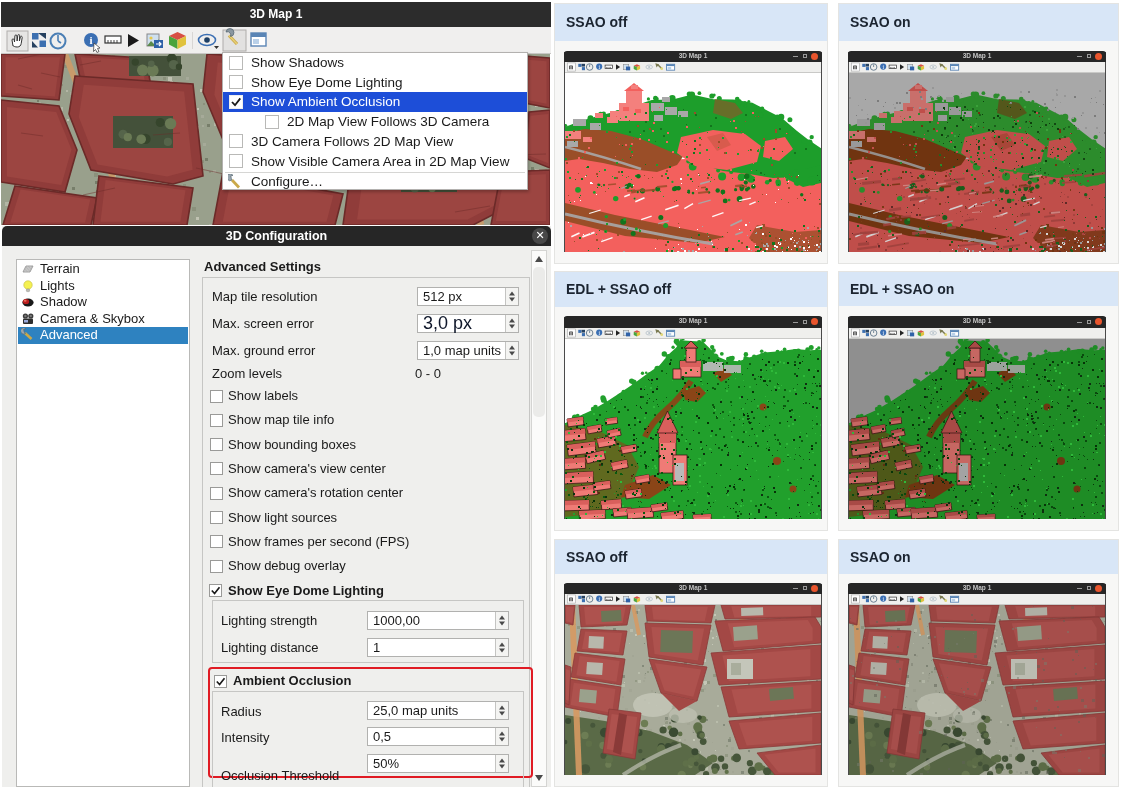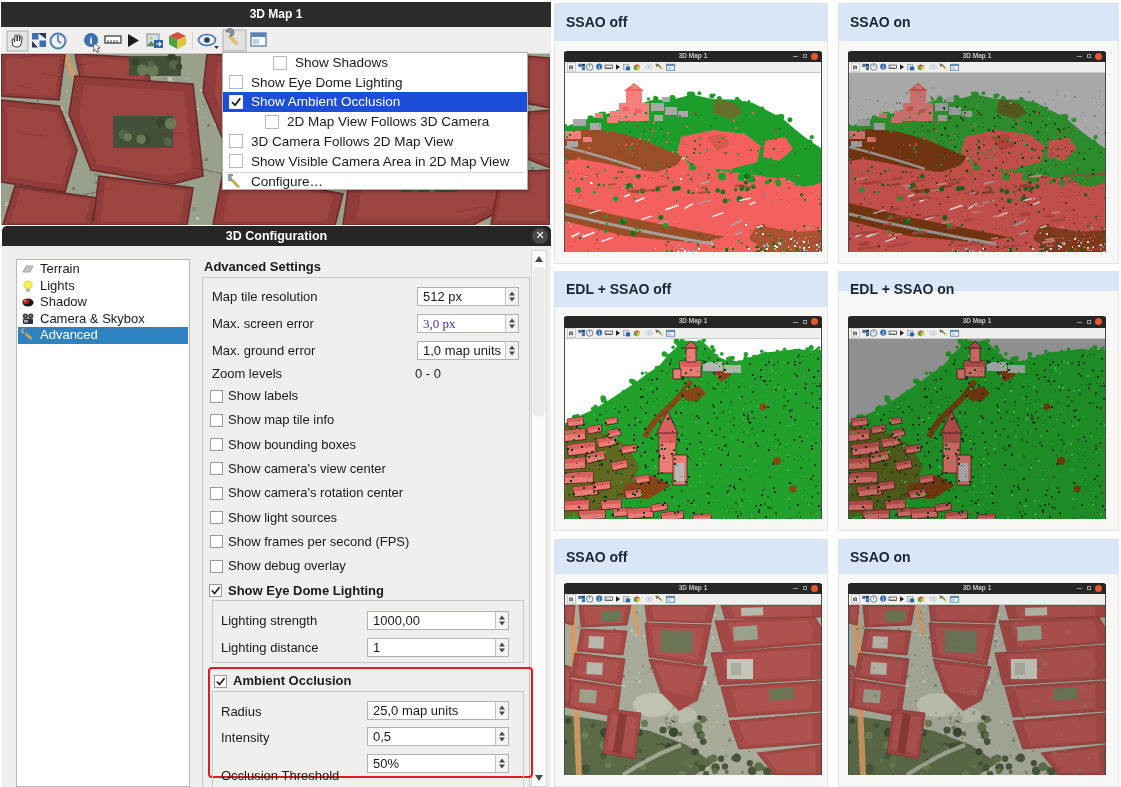--- a/index.html
+++ b/index.html
@@ -162,21 +162,21 @@
           <line x1="312" y1="46" x2="334" y2="52" stroke="#6b2a28" stroke-width="1.2" opacity="0.45"></line>
           <line x1="361" y1="131" x2="386" y2="127" stroke="#6b2a28" stroke-width="1.2" opacity="0.45"></line>
           <line x1="510" y1="101" x2="545" y2="100" stroke="#6b2a28" stroke-width="1.2" opacity="0.45"></line>
           <line x1="17" y1="5" x2="55" y2="-3" stroke="#6b2a28" stroke-width="1.2" opacity="0.45"></line>
           <line x1="333" y1="33" x2="356" y2="33" stroke="#6b2a28" stroke-width="1.2" opacity="0.45"></line>
           <line x1="82" y1="141" x2="114" y2="134" stroke="#6b2a28" stroke-width="1.2" opacity="0.45"></line>
         </svg>
       </div>
     </div>
     <div class="abs" style="left:222px;top:52px;width:306px;height:138px;background:#fff;border:1px solid #b3b1af;box-shadow:1px 2px 3px rgba(0,0,0,0.25)">
-      <div class="abs" style="left:0;top:0px;width:312px;height:19.7px;margin-left:44px;">
+      <div class="abs" style="left:0;top:0px;width:312px;height:19.7px;">
         <div style="position:absolute;left:6px;top:2.5px;width:14px;height:14px;background:#fff;border:1px solid #b9b9b7;box-sizing:border-box"></div>
         <div class="abs" style="left:28px;top:0;line-height:19.7px;font-size:13.5px;color:#1a1a1a;white-space:nowrap">Show Shadows</div>
       </div>
       <div class="abs" style="left:0;top:19.7px;width:304px;height:19.7px;">
         <div style="position:absolute;left:6px;top:2.5px;width:14px;height:14px;background:#fff;border:1px solid #b9b9b7;box-sizing:border-box"></div>
         <div class="abs" style="left:28px;top:0;line-height:19.7px;font-size:13.5px;color:#1a1a1a;white-space:nowrap">Show Eye Dome Lighting</div>
       </div>
       <div class="abs" style="left:0;top:39.4px;width:304px;height:19.7px;background:#1d4ed8;">
         <div style="position:absolute;left:6px;top:2.5px;width:14px;height:14px;background:#fff;border:1px solid #eee;box-sizing:border-box">
           <svg width="14" height="14" viewBox="0 0 14 14" style="position:absolute;left:-1px;top:-1px">
@@ -269,21 +269,21 @@
 <div style="position:absolute;left:5px;top:0;line-height:17px;font-size:13px;color:#1a1a1a;font-family:'Liberation Sans',sans-serif;white-space:nowrap">512 px</div>
 <div style="position:absolute;right:0;top:0;bottom:0;width:13px;background:#f4f4f2;border-left:1px solid #c4c4c2">
 <svg width="12" height="17" viewBox="0 0 12 16">
             <path d="M6 3 L9 7 L3 7 Z" fill="#4a4a4a"></path>
             <path d="M6 13 L9 9 L3 9 Z" fill="#4a4a4a"></path>
           </svg>
 </div>
       </div>
       <div style="position:absolute;left:210px;top:90px;font-size:13px;color:#1a1a1a;font-weight:normal;font-family:'Liberation Sans',sans-serif;white-space:nowrap;">Max. screen error</div>
       <div style="position:absolute;left:415px;top:88px;width:102px;height:19px;background:#fff;border:1px solid #b1b1af;box-sizing:border-box">
-<div style="position:absolute;left:5px;top:0;line-height:17px;font-size:13px;color:#4c1d95;font-family:Liberation Serif, serif;white-space:nowrap">3,0 px</div>
+<div style="position:absolute;left:5px;top:0;line-height:17px;font-size:18px;color:#0f172a;font-family:Liberation Sans, sans-serif;white-space:nowrap">3,0 px</div>
 <div style="position:absolute;right:0;top:0;bottom:0;width:13px;background:#f4f4f2;border-left:1px solid #c4c4c2">
 <svg width="12" height="17" viewBox="0 0 12 16">
             <path d="M6 3 L9 7 L3 7 Z" fill="#4a4a4a"></path>
             <path d="M6 13 L9 9 L3 9 Z" fill="#4a4a4a"></path>
           </svg>
 </div>
       </div>
       <div style="position:absolute;left:210px;top:117px;font-size:13px;color:#1a1a1a;font-weight:normal;font-family:'Liberation Sans',sans-serif;white-space:nowrap;">Max. ground error</div>
       <div style="position:absolute;left:415px;top:115px;width:102px;height:19px;background:#fff;border:1px solid #b1b1af;box-sizing:border-box">
 <div style="position:absolute;left:5px;top:0;line-height:17px;font-size:13px;color:#1a1a1a;font-family:'Liberation Sans',sans-serif;white-space:nowrap">1,0 map units</div>
@@ -1152,21 +1152,21 @@
           <circle cx="182.0" cy="22.0" r="4.0" fill="#21a02c"></circle>
           <circle cx="166.0" cy="20.0" r="3.0" fill="#21a02c"></circle>
           <path d="M53 90h2v2h-2zM166 66h1v1h-1zM186 107h1v1h-1zM163 114h1v1h-1zM165 82h1v1h-1zM125 30h2v2h-2zM137 21h1v1h-1zM138 15h1v1h-1zM77 57h2v2h-2zM128 160h2v2h-2zM184 96h1v1h-1zM100 144h1v1h-1zM59 67h2v2h-2zM121 100h1v1h-1zM222 61h2v2h-2zM189 95h1v1h-1zM228 152h1v1h-1zM247 158h1v1h-1zM160 49h1v1h-1zM202 157h2v2h-2zM168 78h2v2h-2zM131 53h1v1h-1zM251 46h2v2h-2zM240 63h2v2h-2zM142 153h2v2h-2zM25 167h1v1h-1zM82 55h1v1h-1zM247 165h1v1h-1zM233 15h2v2h-2zM140 22h2v2h-2zM147 65h2v2h-2zM195 40h1v1h-1zM138 21h2v2h-2zM168 85h2v2h-2zM162 167h1v1h-1zM232 17h2v2h-2zM222 116h2v2h-2zM178 92h2v2h-2zM173 47h2v2h-2zM172 179h2v2h-2zM93 67h1v1h-1zM204 41h2v2h-2zM220 108h1v1h-1zM48 105h2v2h-2zM132 32h1v1h-1zM204 86h1v1h-1zM92 90h1v1h-1zM226 144h1v1h-1zM109 141h2v2h-2zM242 163h1v1h-1zM170 163h2v2h-2zM84 41h1v1h-1zM136 174h2v2h-2zM37 145h1v1h-1zM153 108h2v2h-2zM24 105h1v1h-1zM98 62h1v1h-1zM138 23h2v2h-2zM149 49h2v2h-2zM184 24h2v2h-2zM66 125h2v2h-2zM201 45h1v1h-1zM122 117h2v2h-2zM123 47h2v2h-2zM52 170h2v2h-2zM89 75h2v2h-2zM87 99h2v2h-2zM148 73h2v2h-2zM116 95h2v2h-2zM38 157h2v2h-2zM240 51h1v1h-1zM186 62h1v1h-1zM250 146h2v2h-2zM20 159h2v2h-2zM146 147h2v2h-2zM204 108h1v1h-1zM157 72h2v2h-2zM157 24h2v2h-2zM165 62h2v2h-2zM253 142h1v1h-1zM116 55h2v2h-2zM230 115h1v1h-1zM23 155h1v1h-1zM219 66h2v2h-2zM208 63h1v1h-1zM234 108h1v1h-1zM111 51h1v1h-1zM93 108h1v1h-1zM110 75h2v2h-2zM158 97h2v2h-2zM94 82h2v2h-2zM172 126h1v1h-1zM209 95h2v2h-2zM201 109h1v1h-1zM212 44h2v2h-2zM231 147h1v1h-1zM8 100h2v2h-2zM92 65h1v1h-1zM149 69h1v1h-1zM251 52h1v1h-1zM7 137h2v2h-2zM135 20h1v1h-1zM183 82h2v2h-2zM104 78h2v2h-2zM91 40h1v1h-1zM100 169h1v1h-1zM160 42h2v2h-2zM247 81h1v1h-1zM154 27h1v1h-1zM135 41h2v2h-2zM55 154h2v2h-2zM229 120h1v1h-1zM193 37h1v1h-1zM236 139h1v1h-1zM229 34h2v2h-2zM211 75h1v1h-1zM88 62h1v1h-1zM180 64h1v1h-1zM116 8h2v2h-2zM122 148h1v1h-1zM210 173h1v1h-1zM246 53h2v2h-2zM120 33h2v2h-2zM212 22h2v2h-2zM157 24h1v1h-1zM210 173h2v2h-2zM148 67h2v2h-2zM96 109h2v2h-2zM189 39h2v2h-2zM106 142h1v1h-1zM104 151h1v1h-1zM199 164h2v2h-2zM116 87h2v2h-2zM112 126h1v1h-1zM163 76h1v1h-1zM210 100h1v1h-1zM176 160h2v2h-2zM241 94h1v1h-1zM52 155h2v2h-2zM148 22h2v2h-2zM169 149h2v2h-2zM121 11h1v1h-1zM41 72h1v1h-1zM117 151h1v1h-1zM86 108h1v1h-1zM36 125h2v2h-2zM214 103h1v1h-1zM80 128h2v2h-2zM212 100h2v2h-2zM56 115h2v2h-2zM96 133h2v2h-2zM154 89h2v2h-2zM129 45h1v1h-1zM101 58h1v1h-1zM163 48h1v1h-1zM249 125h2v2h-2zM150 95h2v2h-2zM228 49h1v1h-1zM62 70h2v2h-2zM122 161h2v2h-2zM178 150h2v2h-2zM13 81h1v1h-1zM67 154h2v2h-2zM197 150h2v2h-2zM30 116h2v2h-2zM86 44h1v1h-1zM115 21h1v1h-1zM177 35h1v1h-1zM218 122h1v1h-1zM190 166h2v2h-2zM65 147h1v1h-1zM99 150h2v2h-2zM134 93h1v1h-1zM143 18h2v2h-2zM224 169h1v1h-1zM32 92h1v1h-1zM11 124h1v1h-1zM161 23h2v2h-2zM208 25h2v2h-2zM226 70h2v2h-2zM126 31h1v1h-1zM113 166h2v2h-2zM247 136h2v2h-2zM192 97h1v1h-1zM94 98h1v1h-1zM204 137h2v2h-2zM236 101h2v2h-2zM82 61h1v1h-1zM188 78h2v2h-2zM206 51h1v1h-1zM138 126h1v1h-1zM156 110h2v2h-2zM81 63h2v2h-2zM95 81h1v1h-1zM218 57h2v2h-2zM160 105h2v2h-2zM245 15h1v1h-1zM75 67h1v1h-1zM235 128h2v2h-2zM0 133h2v2h-2zM186 89h2v2h-2zM24 138h1v1h-1zM239 151h1v1h-1zM1 102h2v2h-2zM163 46h1v1h-1zM176 69h1v1h-1zM130 61h2v2h-2zM112 95h1v1h-1zM136 109h2v2h-2zM247 89h1v1h-1zM121 166h1v1h-1zM23 117h2v2h-2zM175 174h2v2h-2zM43 103h1v1h-1zM238 120h1v1h-1zM255 170h2v2h-2zM69 174h1v1h-1zM212 111h1v1h-1zM45 98h2v2h-2zM252 153h2v2h-2zM78 173h2v2h-2zM116 53h1v1h-1zM5 89h2v2h-2zM201 31h1v1h-1zM117 37h2v2h-2zM191 45h1v1h-1zM81 89h1v1h-1zM247 44h1v1h-1zM3 155h2v2h-2zM152 20h2v2h-2zM254 166h1v1h-1zM151 134h1v1h-1zM106 66h2v2h-2zM118 61h1v1h-1zM194 84h1v1h-1zM49 68h2v2h-2zM229 22h2v2h-2zM206 160h1v1h-1zM111 76h1v1h-1zM109 173h2v2h-2zM75 116h2v2h-2zM219 50h2v2h-2zM186 83h1v1h-1zM204 168h2v2h-2zM28 152h2v2h-2zM98 116h1v1h-1zM33 168h1v1h-1zM27 167h1v1h-1zM170 172h2v2h-2zM254 44h1v1h-1zM151 78h2v2h-2zM182 60h1v1h-1zM173 140h1v1h-1zM214 104h2v2h-2zM172 100h2v2h-2zM34 75h2v2h-2zM76 163h1v1h-1zM70 127h1v1h-1zM92 47h1v1h-1zM123 150h1v1h-1zM71 151h2v2h-2zM251 84h2v2h-2zM109 119h2v2h-2zM96 31h2v2h-2zM125 120h1v1h-1zM111 51h2v2h-2zM142 144h1v1h-1zM93 117h2v2h-2zM73 162h1v1h-1zM99 109h2v2h-2zM40 96h2v2h-2zM202 167h2v2h-2zM231 177h1v1h-1zM192 106h2v2h-2zM254 59h2v2h-2zM218 66h2v2h-2zM51 61h1v1h-1zM69 85h2v2h-2zM124 104h2v2h-2zM32 121h2v2h-2zM101 34h1v1h-1zM133 93h2v2h-2zM55 134h2v2h-2zM65 89h1v1h-1zM74 167h1v1h-1zM235 117h1v1h-1zM75 113h1v1h-1zM111 111h1v1h-1zM105 20h2v2h-2zM148 163h1v1h-1zM182 29h1v1h-1zM122 131h1v1h-1zM169 33h1v1h-1zM138 172h1v1h-1zM108 110h2v2h-2zM69 155h2v2h-2zM253 153h1v1h-1zM246 163h1v1h-1zM250 103h2v2h-2zM238 17h1v1h-1zM165 130h1v1h-1zM132 59h1v1h-1zM105 102h1v1h-1zM152 44h2v2h-2zM147 48h2v2h-2zM200 87h1v1h-1zM22 158h1v1h-1zM234 116h1v1h-1zM232 45h1v1h-1zM24 129h1v1h-1zM192 69h1v1h-1zM179 47h1v1h-1zM200 77h2v2h-2zM214 83h2v2h-2zM14 178h2v2h-2zM43 94h2v2h-2zM96 105h2v2h-2zM174 80h1v1h-1zM83 127h1v1h-1zM246 157h2v2h-2z" fill="#0b5a10"></path>
           <path d="M79 114h1v1h-1zM178 74h1v1h-1zM89 136h2v2h-2zM84 59h1v1h-1zM52 104h2v2h-2zM148 33h2v2h-2zM83 143h2v2h-2zM51 89h1v1h-1zM72 107h2v2h-2zM255 59h1v1h-1zM211 176h1v1h-1zM182 74h1v1h-1zM210 50h2v2h-2zM101 142h2v2h-2zM177 141h1v1h-1zM163 113h1v1h-1zM233 29h1v1h-1zM176 57h2v2h-2zM68 135h1v1h-1zM248 141h1v1h-1zM161 154h1v1h-1zM44 107h2v2h-2zM115 73h2v2h-2zM186 72h2v2h-2zM203 127h1v1h-1zM93 142h2v2h-2zM200 25h2v2h-2zM248 173h1v1h-1zM253 166h2v2h-2zM141 106h1v1h-1zM68 153h1v1h-1zM162 153h1v1h-1zM10 116h2v2h-2zM76 69h1v1h-1zM2 109h2v2h-2zM11 87h2v2h-2zM182 79h2v2h-2zM196 155h2v2h-2zM195 30h2v2h-2zM231 36h2v2h-2zM45 64h1v1h-1zM20 116h2v2h-2zM39 99h1v1h-1zM31 80h2v2h-2zM83 87h1v1h-1zM224 143h2v2h-2zM1 179h1v1h-1zM91 111h2v2h-2zM247 67h2v2h-2zM128 173h2v2h-2zM85 98h2v2h-2zM9 93h1v1h-1zM40 157h2v2h-2zM131 76h2v2h-2zM127 173h1v1h-1zM2 144h1v1h-1zM155 62h2v2h-2zM74 82h2v2h-2zM202 46h1v1h-1zM177 162h1v1h-1zM100 143h2v2h-2zM225 77h2v2h-2zM244 113h1v1h-1zM245 174h1v1h-1zM31 168h1v1h-1zM45 121h2v2h-2zM108 81h1v1h-1zM146 113h1v1h-1zM85 172h1v1h-1zM113 101h2v2h-2zM187 35h2v2h-2zM13 167h2v2h-2zM180 129h2v2h-2zM138 114h2v2h-2zM246 56h1v1h-1zM193 172h2v2h-2zM190 103h2v2h-2zM6 110h2v2h-2zM28 122h1v1h-1zM139 9h2v2h-2zM71 66h1v1h-1zM244 120h1v1h-1zM27 163h1v1h-1zM226 179h1v1h-1zM184 83h2v2h-2zM119 20h1v1h-1zM96 140h2v2h-2zM48 89h1v1h-1zM154 37h2v2h-2zM26 112h2v2h-2zM106 114h2v2h-2zM91 39h2v2h-2zM206 169h1v1h-1zM239 48h2v2h-2zM79 89h2v2h-2zM128 91h1v1h-1zM77 103h2v2h-2zM79 50h1v1h-1zM199 147h1v1h-1zM129 46h2v2h-2zM99 163h2v2h-2zM146 91h2v2h-2zM234 97h2v2h-2zM106 157h2v2h-2zM155 74h1v1h-1zM185 137h1v1h-1zM238 64h1v1h-1zM117 39h2v2h-2zM22 142h1v1h-1zM112 99h2v2h-2zM169 145h1v1h-1zM251 68h2v2h-2zM86 40h2v2h-2zM184 174h2v2h-2zM229 80h2v2h-2zM124 18h1v1h-1zM166 92h1v1h-1zM90 95h2v2h-2zM123 62h1v1h-1zM116 151h1v1h-1zM75 57h2v2h-2zM143 154h2v2h-2zM131 125h2v2h-2zM36 124h2v2h-2zM75 49h2v2h-2zM250 44h1v1h-1zM8 154h2v2h-2zM232 165h2v2h-2zM162 115h2v2h-2zM143 163h2v2h-2zM120 145h1v1h-1zM128 130h1v1h-1zM112 172h2v2h-2zM69 78h2v2h-2zM151 77h1v1h-1zM230 54h2v2h-2zM49 100h2v2h-2zM46 175h2v2h-2zM100 94h1v1h-1zM37 98h1v1h-1zM254 46h2v2h-2zM189 60h1v1h-1zM240 44h2v2h-2zM91 60h1v1h-1zM162 151h2v2h-2zM174 116h2v2h-2zM30 110h1v1h-1zM208 148h2v2h-2zM209 64h1v1h-1zM8 119h1v1h-1zM68 108h2v2h-2zM91 49h2v2h-2zM75 144h2v2h-2zM202 102h1v1h-1zM110 72h2v2h-2zM80 73h2v2h-2zM33 89h2v2h-2zM116 152h1v1h-1zM250 126h1v1h-1zM234 173h1v1h-1z" fill="#0e2f10"></path>
           <path d="M213 48h2v2h-2zM225 118h1v1h-1zM117 92h1v1h-1zM39 112h2v2h-2zM133 119h1v1h-1zM20 174h2v2h-2zM29 119h1v1h-1zM234 77h1v1h-1zM177 86h1v1h-1zM250 30h1v1h-1zM180 92h2v2h-2zM89 126h2v2h-2zM206 31h2v2h-2zM191 131h1v1h-1zM158 177h2v2h-2zM243 174h1v1h-1zM80 47h1v1h-1zM191 96h2v2h-2zM137 45h1v1h-1zM110 76h2v2h-2zM150 161h1v1h-1zM245 153h1v1h-1zM88 121h1v1h-1zM250 94h1v1h-1zM121 49h2v2h-2zM72 80h2v2h-2zM238 36h2v2h-2zM107 41h1v1h-1zM213 44h1v1h-1zM181 128h2v2h-2zM134 142h2v2h-2zM170 39h1v1h-1zM57 166h2v2h-2zM210 33h2v2h-2zM205 28h2v2h-2zM251 77h1v1h-1zM124 146h2v2h-2zM255 85h2v2h-2zM178 166h1v1h-1zM217 179h2v2h-2zM184 47h2v2h-2zM90 128h2v2h-2zM222 130h2v2h-2zM37 176h1v1h-1zM79 78h2v2h-2zM60 172h1v1h-1zM11 84h1v1h-1zM243 165h2v2h-2zM145 154h1v1h-1zM197 32h1v1h-1zM229 50h2v2h-2zM32 177h1v1h-1zM145 96h2v2h-2zM33 98h1v1h-1zM193 140h1v1h-1zM230 109h1v1h-1zM142 156h2v2h-2zM22 148h1v1h-1zM223 159h2v2h-2zM35 116h2v2h-2zM50 97h2v2h-2zM40 80h2v2h-2zM251 174h2v2h-2zM46 128h1v1h-1zM132 153h1v1h-1zM115 69h1v1h-1zM138 147h1v1h-1zM52 141h1v1h-1zM151 36h2v2h-2zM162 155h2v2h-2zM221 104h2v2h-2zM232 140h1v1h-1zM204 90h1v1h-1zM123 127h1v1h-1zM140 52h1v1h-1zM135 40h2v2h-2zM235 93h1v1h-1zM215 107h1v1h-1zM130 82h2v2h-2zM166 97h2v2h-2zM192 66h2v2h-2zM149 70h2v2h-2zM28 74h2v2h-2zM144 109h2v2h-2zM148 69h1v1h-1zM209 47h2v2h-2zM152 77h1v1h-1zM198 164h1v1h-1zM175 166h2v2h-2zM127 70h1v1h-1zM178 41h1v1h-1zM247 113h1v1h-1zM66 179h1v1h-1zM177 113h1v1h-1zM134 119h2v2h-2zM129 165h2v2h-2zM176 164h1v1h-1zM48 67h2v2h-2zM185 161h2v2h-2zM238 63h1v1h-1zM146 110h1v1h-1zM164 72h2v2h-2zM155 136h1v1h-1zM177 69h2v2h-2zM54 106h2v2h-2zM189 121h2v2h-2zM135 108h2v2h-2zM85 48h2v2h-2zM3 93h2v2h-2zM194 85h1v1h-1zM161 51h2v2h-2zM177 79h2v2h-2zM214 22h2v2h-2zM156 60h1v1h-1zM199 70h1v1h-1zM88 67h2v2h-2zM200 57h1v1h-1zM255 96h1v1h-1zM120 101h2v2h-2zM115 174h1v1h-1zM3 126h1v1h-1zM202 61h2v2h-2zM102 123h1v1h-1zM158 79h1v1h-1zM222 115h2v2h-2zM174 58h2v2h-2zM55 142h2v2h-2zM248 86h1v1h-1zM119 16h2v2h-2zM197 149h1v1h-1zM185 174h2v2h-2zM207 80h1v1h-1zM202 105h1v1h-1zM213 137h1v1h-1zM32 116h1v1h-1zM216 46h1v1h-1zM224 51h2v2h-2zM75 154h2v2h-2zM85 115h1v1h-1zM87 129h1v1h-1zM241 96h2v2h-2zM107 126h1v1h-1zM228 74h1v1h-1zM227 101h1v1h-1zM134 125h2v2h-2zM139 123h2v2h-2zM13 130h1v1h-1zM203 40h1v1h-1zM171 33h1v1h-1zM42 168h1v1h-1zM223 86h2v2h-2zM253 179h1v1h-1zM227 84h2v2h-2zM256 155h2v2h-2zM175 115h1v1h-1zM248 113h1v1h-1zM134 136h2v2h-2zM218 23h2v2h-2zM198 39h1v1h-1zM108 161h2v2h-2z" fill="#2fb93a"></path>
           <path d="M56 124h1v1h-1zM128 173h1v1h-1zM150 105h1v1h-1zM195 37h2v2h-2zM92 141h1v1h-1zM87 120h2v2h-2zM109 124h2v2h-2zM59 117h1v1h-1zM174 139h2v2h-2zM203 110h2v2h-2zM116 137h1v1h-1zM80 126h2v2h-2zM159 30h2v2h-2zM224 179h1v1h-1zM125 164h1v1h-1zM102 79h2v2h-2zM87 52h2v2h-2zM172 176h2v2h-2zM248 37h2v2h-2zM75 68h1v1h-1zM174 172h1v1h-1zM102 148h1v1h-1zM98 118h2v2h-2zM168 147h2v2h-2zM199 68h1v1h-1zM120 142h2v2h-2zM126 163h2v2h-2zM145 167h1v1h-1zM122 118h1v1h-1zM13 134h1v1h-1zM203 62h1v1h-1zM243 30h2v2h-2zM80 156h1v1h-1zM68 95h2v2h-2zM133 78h2v2h-2zM63 85h2v2h-2zM126 110h1v1h-1zM202 67h2v2h-2zM20 160h1v1h-1zM79 112h2v2h-2zM111 176h1v1h-1zM123 137h2v2h-2zM51 132h1v1h-1zM71 154h1v1h-1zM71 99h1v1h-1zM244 145h1v1h-1zM237 22h1v1h-1zM120 175h1v1h-1zM105 149h1v1h-1zM222 23h2v2h-2zM178 84h1v1h-1zM78 177h2v2h-2zM182 76h2v2h-2zM252 19h2v2h-2zM133 54h2v2h-2zM246 106h2v2h-2zM203 22h2v2h-2zM121 109h2v2h-2zM117 179h1v1h-1zM15 169h1v1h-1zM15 90h1v1h-1zM92 164h1v1h-1zM142 170h1v1h-1zM39 161h2v2h-2zM184 179h1v1h-1zM244 64h1v1h-1zM172 165h1v1h-1zM224 71h2v2h-2zM28 143h2v2h-2zM40 83h2v2h-2zM193 170h2v2h-2zM82 93h1v1h-1zM189 179h2v2h-2zM160 148h1v1h-1zM16 127h1v1h-1zM105 23h1v1h-1zM184 79h1v1h-1zM29 177h1v1h-1zM183 107h1v1h-1zM73 149h1v1h-1zM72 124h1v1h-1zM114 100h1v1h-1zM199 149h1v1h-1zM37 86h1v1h-1zM21 113h2v2h-2zM178 75h2v2h-2zM252 31h2v2h-2zM21 84h1v1h-1zM107 83h1v1h-1zM29 147h2v2h-2zM209 152h2v2h-2zM123 118h1v1h-1zM117 49h1v1h-1zM34 130h1v1h-1zM197 91h2v2h-2zM18 148h2v2h-2zM228 100h2v2h-2zM51 158h1v1h-1zM248 54h1v1h-1zM235 177h1v1h-1zM168 169h1v1h-1zM187 52h2v2h-2zM104 24h2v2h-2zM18 85h2v2h-2zM182 125h1v1h-1zM83 40h1v1h-1zM177 102h2v2h-2zM34 121h2v2h-2zM224 168h1v1h-1zM162 108h1v1h-1zM135 102h2v2h-2zM57 129h1v1h-1zM142 83h2v2h-2zM22 156h1v1h-1zM200 177h2v2h-2zM218 69h1v1h-1zM53 72h2v2h-2zM179 150h1v1h-1zM246 109h2v2h-2zM197 20h1v1h-1zM163 40h1v1h-1zM164 146h2v2h-2zM5 141h2v2h-2zM107 92h1v1h-1zM234 23h2v2h-2zM142 44h1v1h-1zM123 60h1v1h-1zM142 51h1v1h-1zM207 116h1v1h-1zM56 60h1v1h-1zM187 119h1v1h-1zM195 165h2v2h-2zM95 144h1v1h-1zM117 56h2v2h-2zM28 112h1v1h-1zM119 43h2v2h-2zM229 25h2v2h-2zM13 96h2v2h-2zM97 165h2v2h-2zM36 140h1v1h-1zM94 116h2v2h-2zM68 100h2v2h-2zM92 177h1v1h-1zM207 124h2v2h-2zM165 169h1v1h-1zM28 161h2v2h-2zM92 134h2v2h-2zM198 41h2v2h-2zM16 107h2v2h-2zM199 41h2v2h-2zM159 106h2v2h-2zM222 82h1v1h-1zM44 169h1v1h-1zM245 139h2v2h-2zM187 89h1v1h-1zM42 132h2v2h-2zM155 125h2v2h-2zM69 78h1v1h-1zM151 24h1v1h-1zM34 164h1v1h-1z" fill="#063307"></path>
         </svg>
       </div>
 </div>
     <div class="abs" style="left:838px;top:271px;width:281px;height:260px;background:#f7f7f6;border:1px solid #e4e4e2">
-      <div class="abs" style="left:0;top:0;width:279px;height:19px;background:#d8e6f7">
+      <div class="abs" style="left:0;top:0;width:279px;height:34px;background:#d8e6f7">
         <div style="line-height:35px;padding-left:11px;font-size:14px;font-weight:600;color:#1b2430">EDL + SSAO on</div>
       </div>
     </div>
     <div style="position:absolute;left:848px;top:317px;width:258px;height:202px;border:1px solid #4a4a4a;border-top:none;box-sizing:border-box;background:#fff">
 <div style="position:absolute;left:-1px;top:-1px;width:258px;height:12px;background:#262626;border-radius:3px 3px 0 0">
 <div style="position:absolute;left:0;right:0;top:1px;text-align:center;font-size:6.5px;font-weight:bold;color:#c4c4c4;font-family:'Liberation Sans',sans-serif">3D Map 1</div>
 <div style="position:absolute;right:24px;top:5.5px;width:5px;height:1px;background:#999"></div>
 <div style="position:absolute;right:15px;top:3.5px;width:4px;height:4px;border:1px solid #999"></div>
 <div style="position:absolute;right:4px;top:2.3px;width:7px;height:7px;border-radius:50%;background:#e9552d"></div>
 </div>

